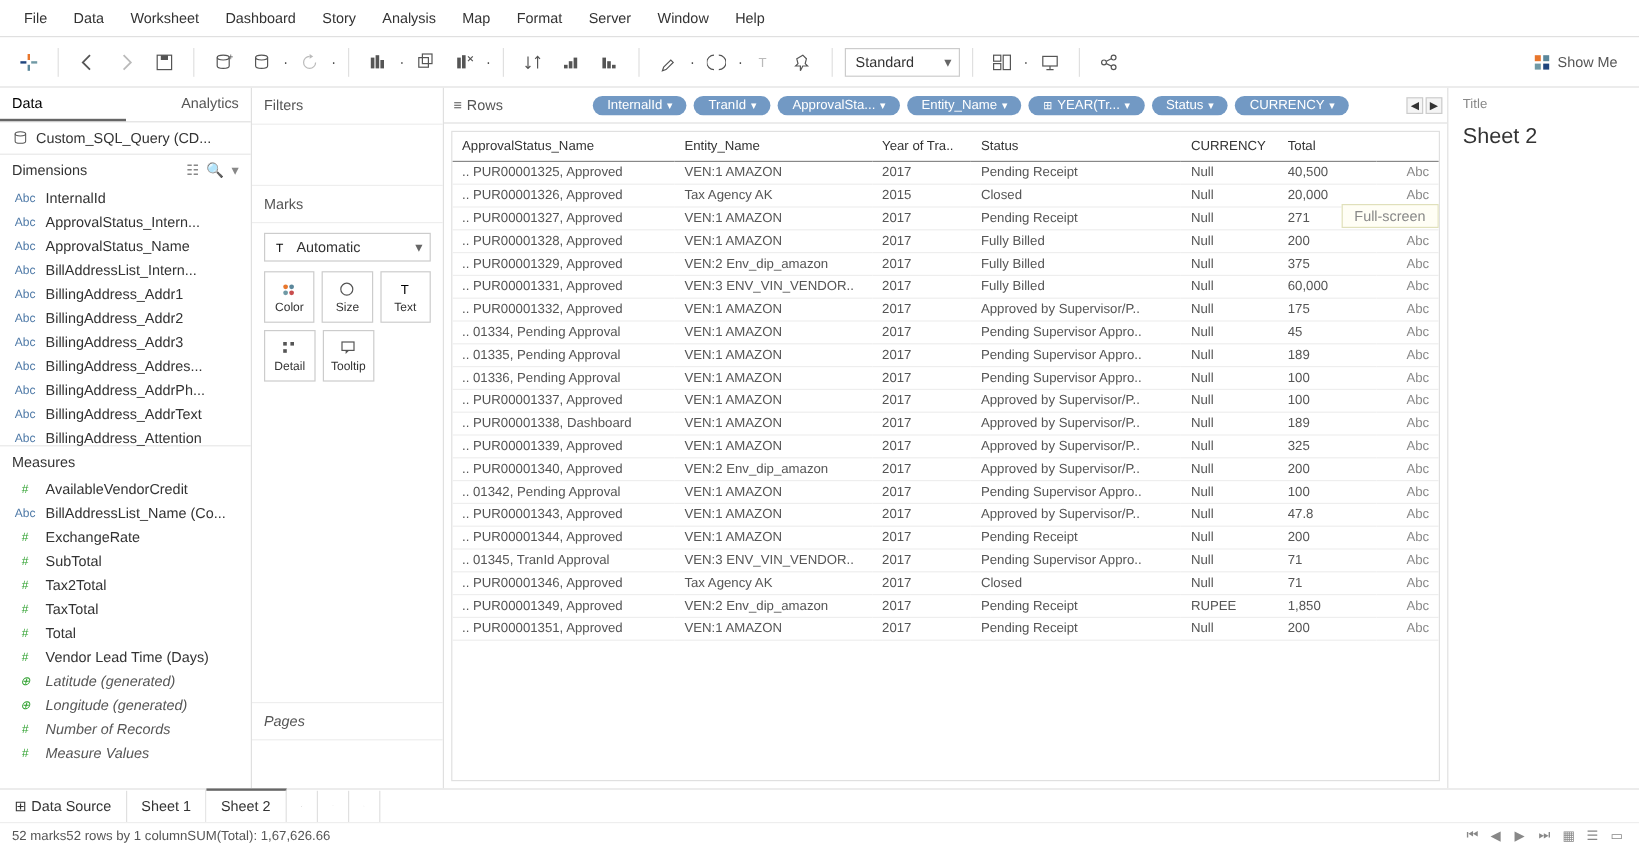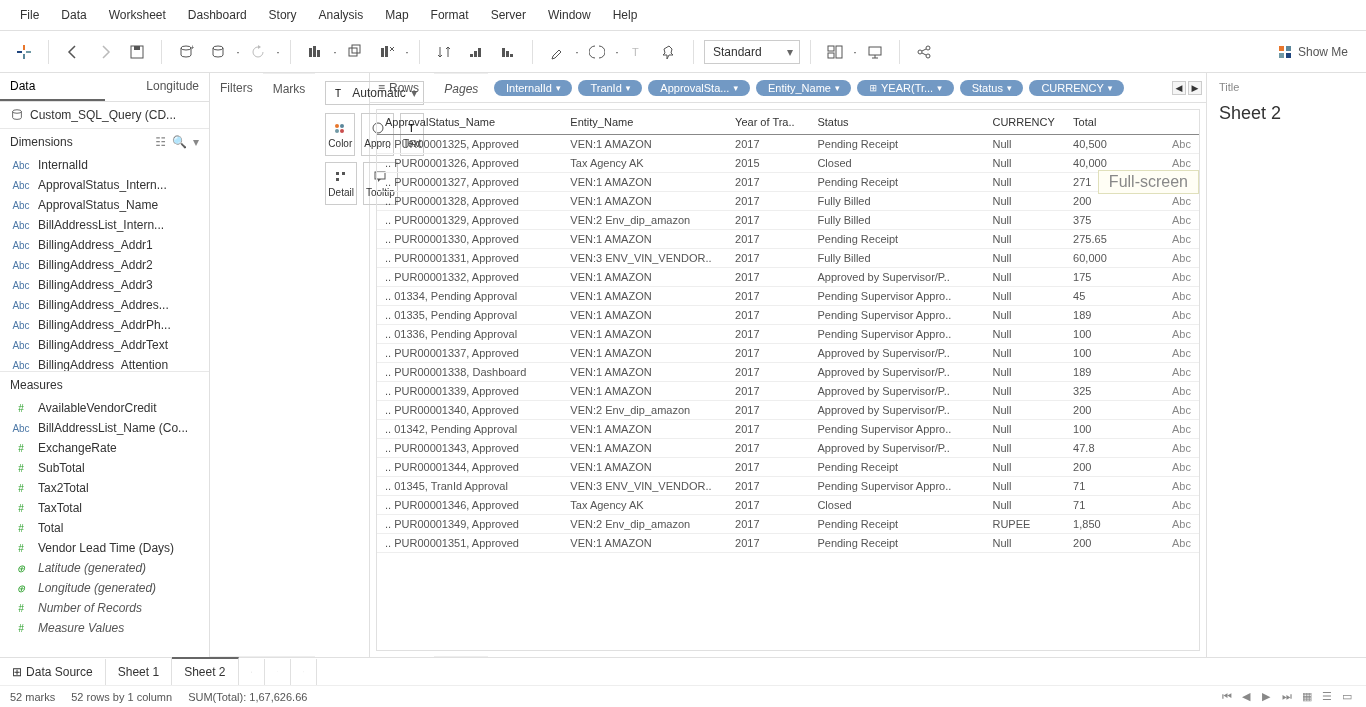--- a/index.html
+++ b/index.html
@@ -25,21 +25,21 @@
 .section-hdr .tools { display: flex; gap: 6px; color: #888; }
 .field-list { overflow-y: auto; }
 .field { padding: 3px 10px; display: flex; align-items: center; gap: 6px; cursor: pointer; white-space: nowrap; overflow: hidden; text-overflow: ellipsis; }
 .pill-type { width: 22px; text-align: center; font-size: 10px; }
 .pill-type.abc { color: #4e79a7; }
 .pill-type.num { color: #2ca02c; }
 .pill-type.geo { color: #2ca02c; }
 .field.italic { font-style: italic; color: #555; }
 .dim-scroll { height: 216px; overflow-y: auto; position: relative; }
 
-.midcol { width: 160px; border-right: 1px solid #e0e0e0; display: flex; flex-direction: row; }
+.midcol { width: 160px; border-right: 1px solid #e0e0e0; display: flex; flex-direction: column; }
 .panel-title { padding: 8px 10px; color: #555; border-bottom: 1px solid #eee; }
 .marks-card { padding: 8px 10px; }
 .marks-select { border: 1px solid #ccc; padding: 4px 8px; display: flex; align-items: center; gap: 6px; cursor: pointer; position: relative; }
 .marks-select::after { content: "▾"; position: absolute; right: 6px; color: #666; }
 .marks-grid { display: flex; gap: 6px; margin-top: 8px; }
 .mark-item { flex: 1; border: 1px solid #ccc; text-align: center; padding: 6px 2px; font-size: 10px; cursor: pointer; }
 .mark-item .micon { height: 16px; display: flex; align-items: center; justify-content: center; margin-bottom: 2px; }
 .mark-item svg { width: 14px; height: 14px; }
 .marks-grid2 { display: flex; gap: 6px; margin-top: 6px; }
 
@@ -62,25 +62,25 @@
 .col-total { text-align: left; }
 
 .ws-right { width: 160px; border-left: 1px solid #e0e0e0; padding: 8px 12px; }
 .ws-right .tlabel { color: #888; font-size: 11px; }
 .ws-right .title { font-size: 18px; margin-top: 10px; }
 
 .footer { border-top: 1px solid #e0e0e0; display: flex; align-items: center; height: 28px; }
 .ftab { padding: 6px 12px; border-right: 1px solid #e0e0e0; cursor: pointer; display: flex; align-items: center; gap: 4px; }
 .ftab.active { background: #fff; border-top: 2px solid #666; margin-top: -1px; }
 .ficon { width: 26px; display: flex; align-items: center; justify-content: center; }
-.status { font-size: 11px; color: #555; padding: 4px 10px; display: flex; gap: 16px; border-top: 1px solid #eee; height: 22px; align-items: center; }
+.status { font-size: 11px; color: #555; padding: 4px 10px; display: flex; border-top: 1px solid #eee; height: 22px; align-items: center; }
 .status-right { margin-left: auto; display: flex; gap: 6px; }
 .sicon { width: 14px; height: 14px; color: #888; }
 
-.tooltip-fs { position: absolute; right: 0; top: 60px; background: #fffef5; border: 1px solid #e0e0bb; padding: 2px 10px; font-size: 16px; color: #888; }
+.tooltip-fs { position: absolute; right: 0; top: 60px; background: #fffef5; border: 1px solid #e0e0bb; padding: 2px 10px; font-size: 12px; color: #888; }
 </style>
 </head>
 <body>
 
 <div class="menubar" id="menubar">
     <span>File</span>
     <span>Data</span>
     <span>Worksheet</span>
     <span>Dashboard</span>
     <span>Story</span>
@@ -241,21 +241,21 @@
         </svg></span>
     <span>Show Me</span>
   </div>
 </div>
 
 <div class="main">
 
   <div class="leftcol">
     <div class="tabs">
       <div class="tab active">Data</div>
-      <div class="tab" style="text-align:right;">Longitude</div>
+      <div class="tab" style="text-align:right;">Analytics</div>
     </div>
     <div class="ds-row">
       <svg width="14" height="14" viewBox="0 0 16 16">
           <ellipse cx="8" cy="4" rx="5" ry="2" stroke="#555" fill="none"></ellipse>
           <path d="M3 4 v7 a5 2 0 0 0 10 0 v-7" stroke="#555" fill="none"></path>
         </svg>
       <span>Custom_SQL_Query (CD...</span>
     </div>
     <div class="section-hdr">
       <span>Dimensions</span>
@@ -383,21 +383,21 @@
                 <circle cx="4" cy="5" r="2" fill="#e8762c"></circle>
                 <circle cx="9" cy="5" r="2" fill="#5b879b"></circle>
                 <circle cx="4" cy="10" r="2" fill="#7099a5"></circle>
                 <circle cx="9" cy="10" r="2" fill="#c94d4d"></circle>
               </svg>
             </div><span>Color</span></div>
         <div class="mark-item"><div class="micon">
               <svg viewBox="0 0 14 14">
                 <circle cx="7" cy="7" r="5" stroke="#555" fill="none"></circle>
               </svg>
-            </div><span>Appro</span></div>
+            </div><span>Size</span></div>
         <div class="mark-item"><div class="micon">
               <svg viewBox="0 0 14 14">
                 <text x="3" y="11" font-size="11">T</text>
               </svg>
             </div><span>Text</span></div>
       </div>
       <div class="marks-grid2">
         <div class="mark-item" style="flex:0 0 calc(33% - 3px)"><div class="micon">
               <svg viewBox="0 0 14 14">
                 <rect x="2" y="2" width="3" height="3" fill="#555"></rect>
@@ -485,21 +485,21 @@
                   <td class="">Null</td>
                   <td class="col-total">40,500</td>
                   <td class="abc">Abc</td>
                 </tr>
                 <tr>
                   <td class="">.. PUR00001326, Approved</td>
                   <td class="">Tax Agency AK</td>
                   <td class="">2015</td>
                   <td class="">Closed</td>
                   <td class="">Null</td>
-                  <td class="col-total">40,000</td>
+                  <td class="col-total">20,000</td>
                   <td class="abc">Abc</td>
                 </tr>
                 <tr>
                   <td class="">.. PUR00001327, Approved</td>
                   <td class="">VEN:1 AMAZON</td>
                   <td class="">2017</td>
                   <td class="">Pending Receipt</td>
                   <td class="">Null</td>
                   <td class="col-total">271</td>
                   <td class="abc">Abc</td>
@@ -513,29 +513,20 @@
                   <td class="col-total">200</td>
                   <td class="abc">Abc</td>
                 </tr>
                 <tr>
                   <td class="">.. PUR00001329, Approved</td>
                   <td class="">VEN:2 Env_dip_amazon</td>
                   <td class="">2017</td>
                   <td class="">Fully Billed</td>
                   <td class="">Null</td>
                   <td class="col-total">375</td>
-                  <td class="abc">Abc</td>
-                </tr>
-                <tr>
-                  <td class="">.. PUR00001330, Approved</td>
-                  <td class="">VEN:1 AMAZON</td>
-                  <td class="">2017</td>
-                  <td class="">Pending Receipt</td>
-                  <td class="">Null</td>
-                  <td class="col-total">275.65</td>
                   <td class="abc">Abc</td>
                 </tr>
                 <tr>
                   <td class="">.. PUR00001331, Approved</td>
                   <td class="">VEN:3 ENV_VIN_VENDOR..</td>
                   <td class="">2017</td>
                   <td class="">Fully Billed</td>
                   <td class="">Null</td>
                   <td class="col-total">60,000</td>
                   <td class="abc">Abc</td>

